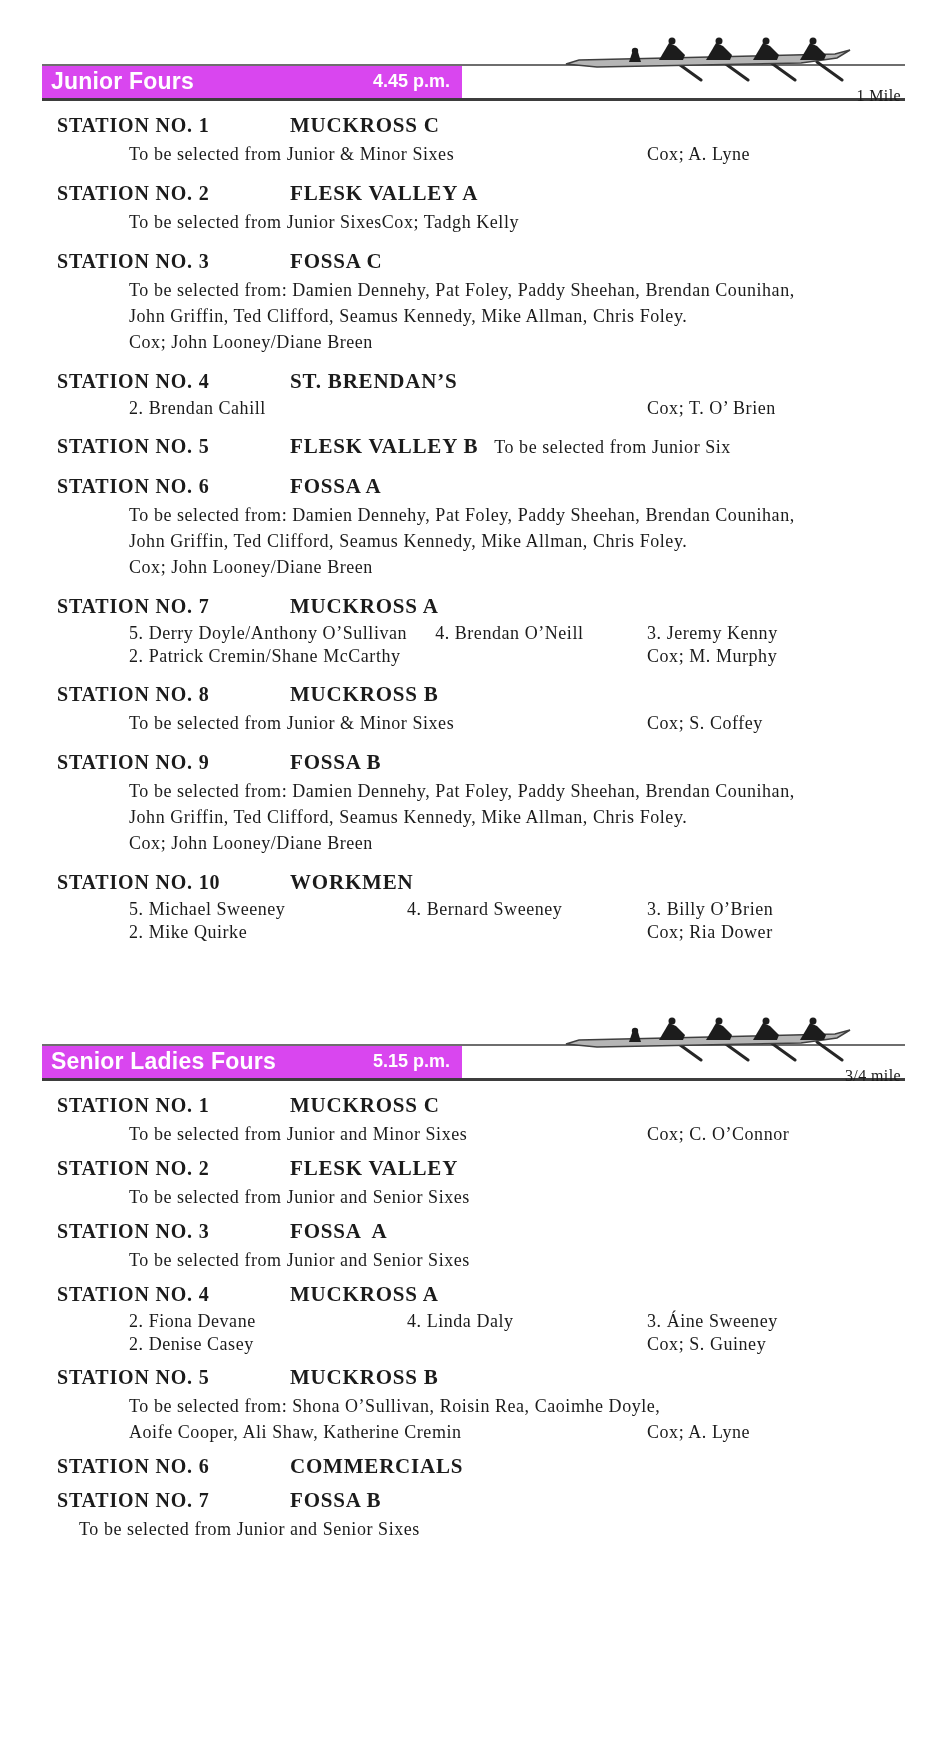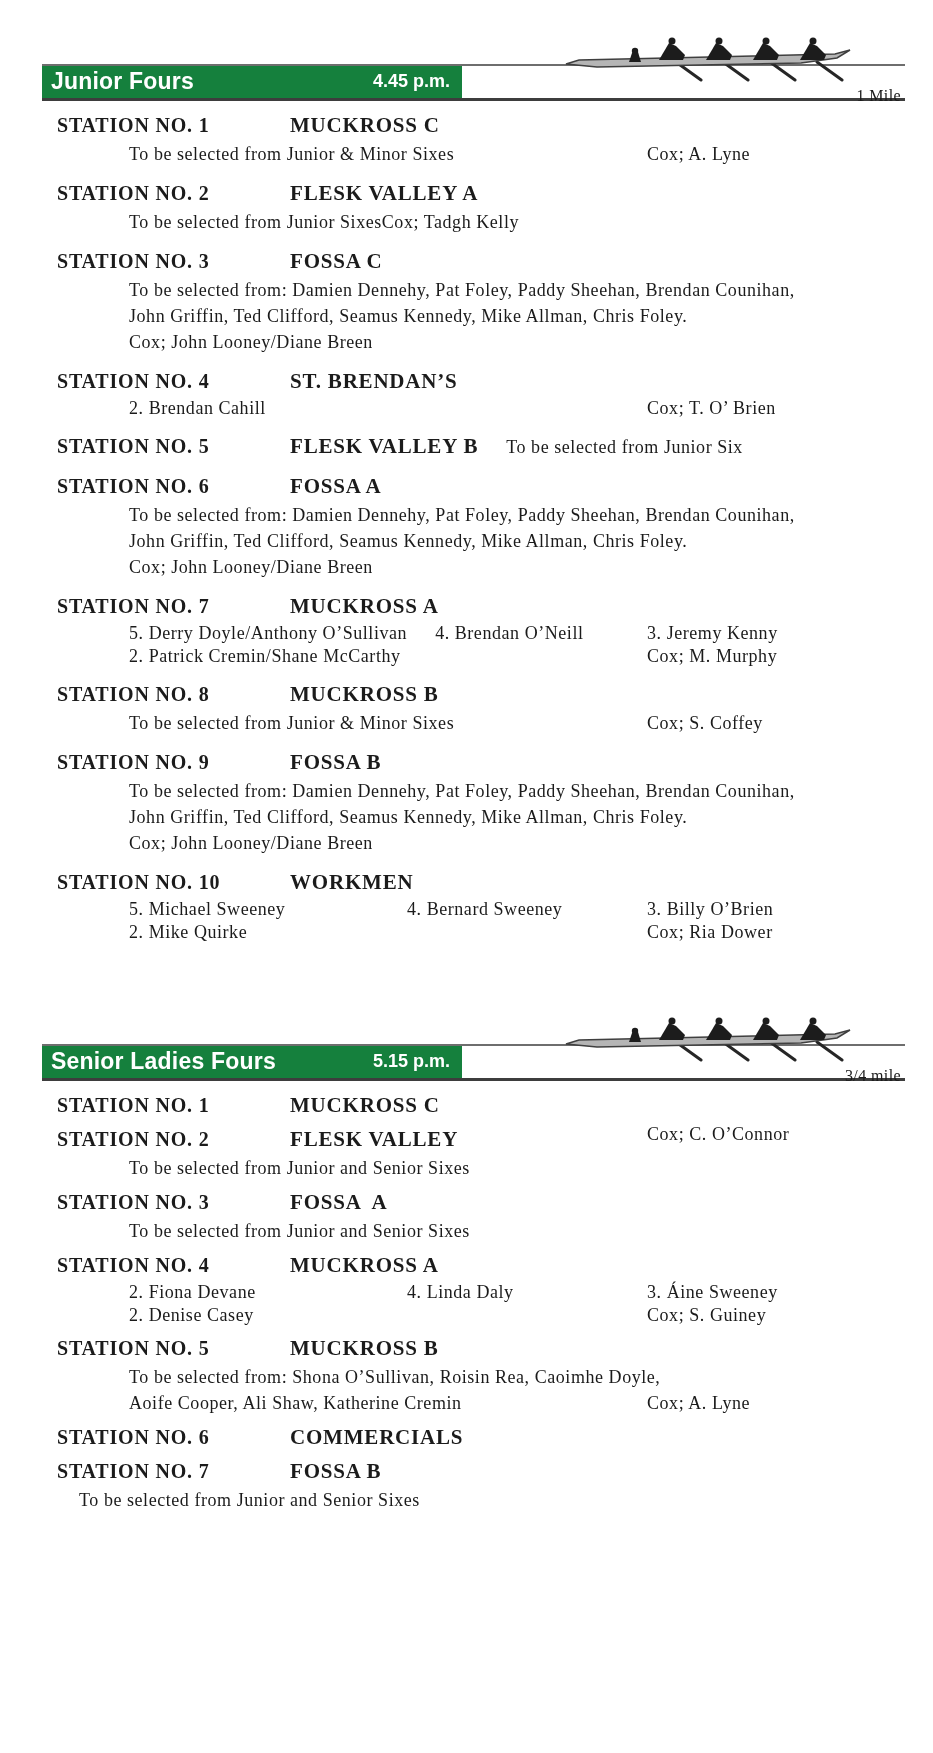--- a/index.html
+++ b/index.html
@@ -12,38 +12,38 @@
   }
   .race-section{position:relative;}
   .race-section + .race-section{margin-top:100px;}
 
   
   .band{
     position:relative;margin-left:12px;margin-top:48px;height:32px;
     border-top:2px solid #6e6e6e;border-bottom:3px solid #3d3d3d;
   }
   .bar{
-    position:absolute;left:0;top:0;height:32px;width:420px;background:#15803d;
+    position:absolute;left:0;top:0;height:32px;width:420px;background:#d946ef;
     display:flex;align-items:center;justify-content:space-between;
     box-sizing:border-box;padding:0 12px 2px 9px;
   }
   .race-title{color:#fff;font-family:"Liberation Sans",sans-serif;font-weight:bold;font-size:23px;letter-spacing:.2px;white-space:nowrap;}
   .race-time{color:#fff;font-family:"Liberation Sans",sans-serif;font-weight:bold;font-size:18px;white-space:nowrap;}
   .distance{position:absolute;right:4px;top:14px;height:32px;line-height:32px;font-size:16px;letter-spacing:.4px;}
   .boat{position:absolute;right:52px;top:-42px;width:290px;height:58px;}
   .boat svg{display:block;width:100%;height:100%;}
 
   
   .stations{margin-top:12px;}
   .station{position:relative;margin-left:27px;margin-bottom:14px;}
   .race-section + .race-section .station{margin-bottom:9px;}
   .st-head{display:flex;align-items:baseline;font-weight:bold;font-size:20px;letter-spacing:.8px;line-height:25px;margin-bottom:3px;}
   .st-label{width:233px;flex:none;}
   .st-team{white-space:pre;font-size:21px;}
-  .st-team-note{font-weight:normal;font-size:18px;letter-spacing:.55px;margin-left:28px;white-space:nowrap;}
+  .st-team-note{font-weight:normal;font-size:18px;letter-spacing:.55px;margin-left:16px;white-space:nowrap;}
   .st-body{font-size:18px;letter-spacing:.55px;margin-left:24px;}
   .note-line{margin-left:48px;line-height:26px;}
   .note-line.flush{margin-left:-2px;}
   .cox-inline{margin-left:0;}
   .right-col{position:absolute;left:590px;white-space:nowrap;}
   .crew-row{margin-left:48px;line-height:23px;}
   .c1{display:inline-block;min-width:250px;padding-right:28px;box-sizing:content-box;}
 </style>
 </head>
 <body>
@@ -231,21 +231,21 @@
       <span class="distance">3/4 mile</span>
     </header>
     <div class="stations">
   <div class="station">
     <div class="st-head">
       <span class="st-label">STATION NO. 1</span>
       <span class="st-team">MUCKROSS C</span>
 
     </div>
     <div class="st-body">
-            <div class="note-line"><span class="right-col">Cox; C. O’Connor</span></div>
+            <div class="note-line"><span class="note-text">To be selected from Junior and Minor Sixes</span><span class="right-col">Cox; C. O’Connor</span></div>
           </div>
   </div>
 
   <div class="station">
     <div class="st-head">
       <span class="st-label">STATION NO. 2</span>
       <span class="st-team">FLESK VALLEY</span>
 
     </div>
     <div class="st-body">

